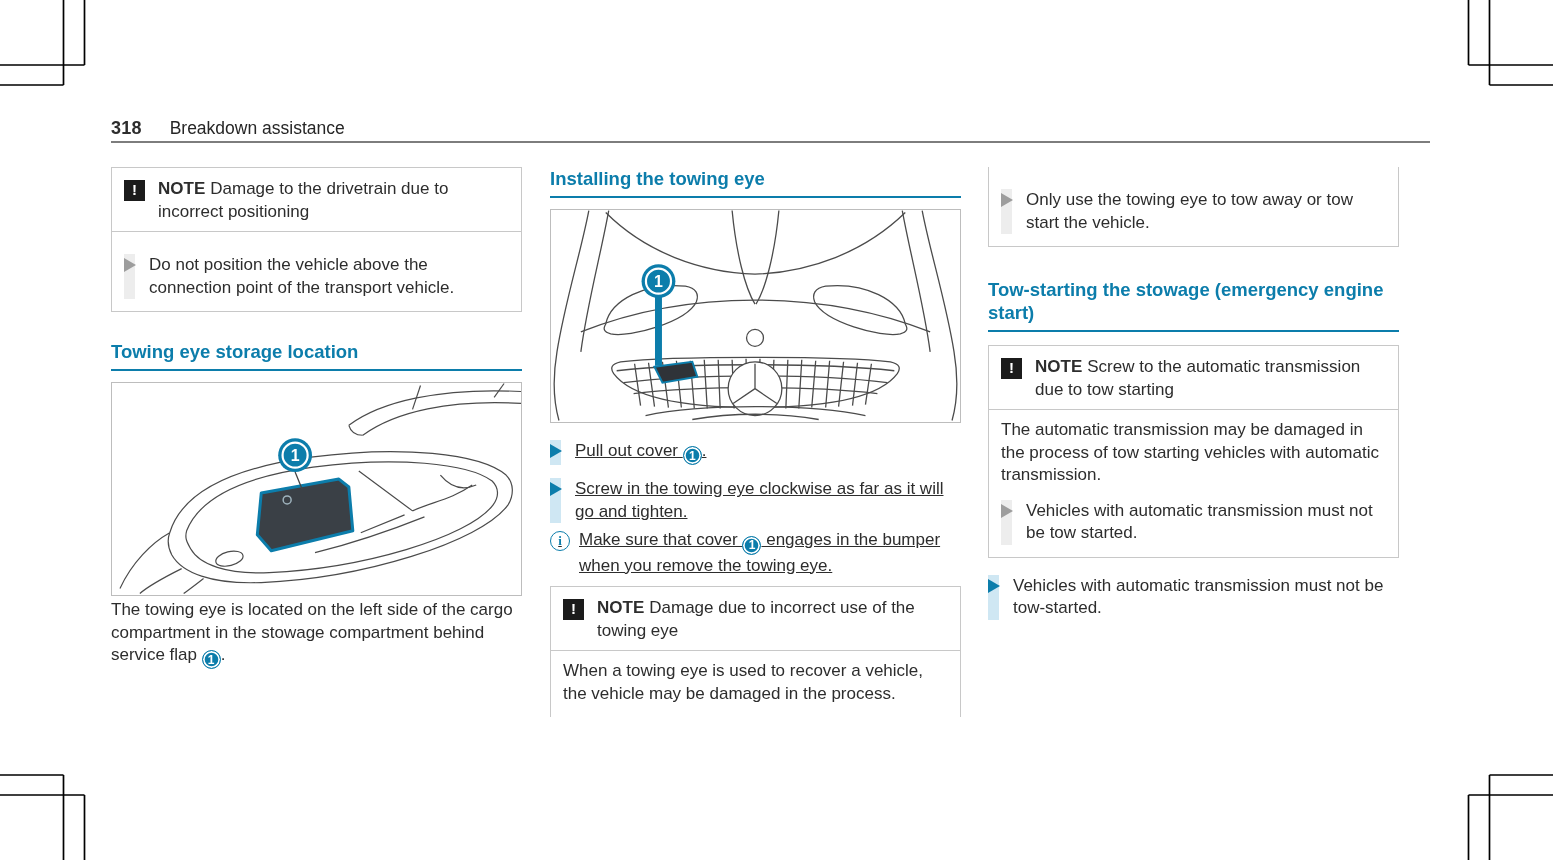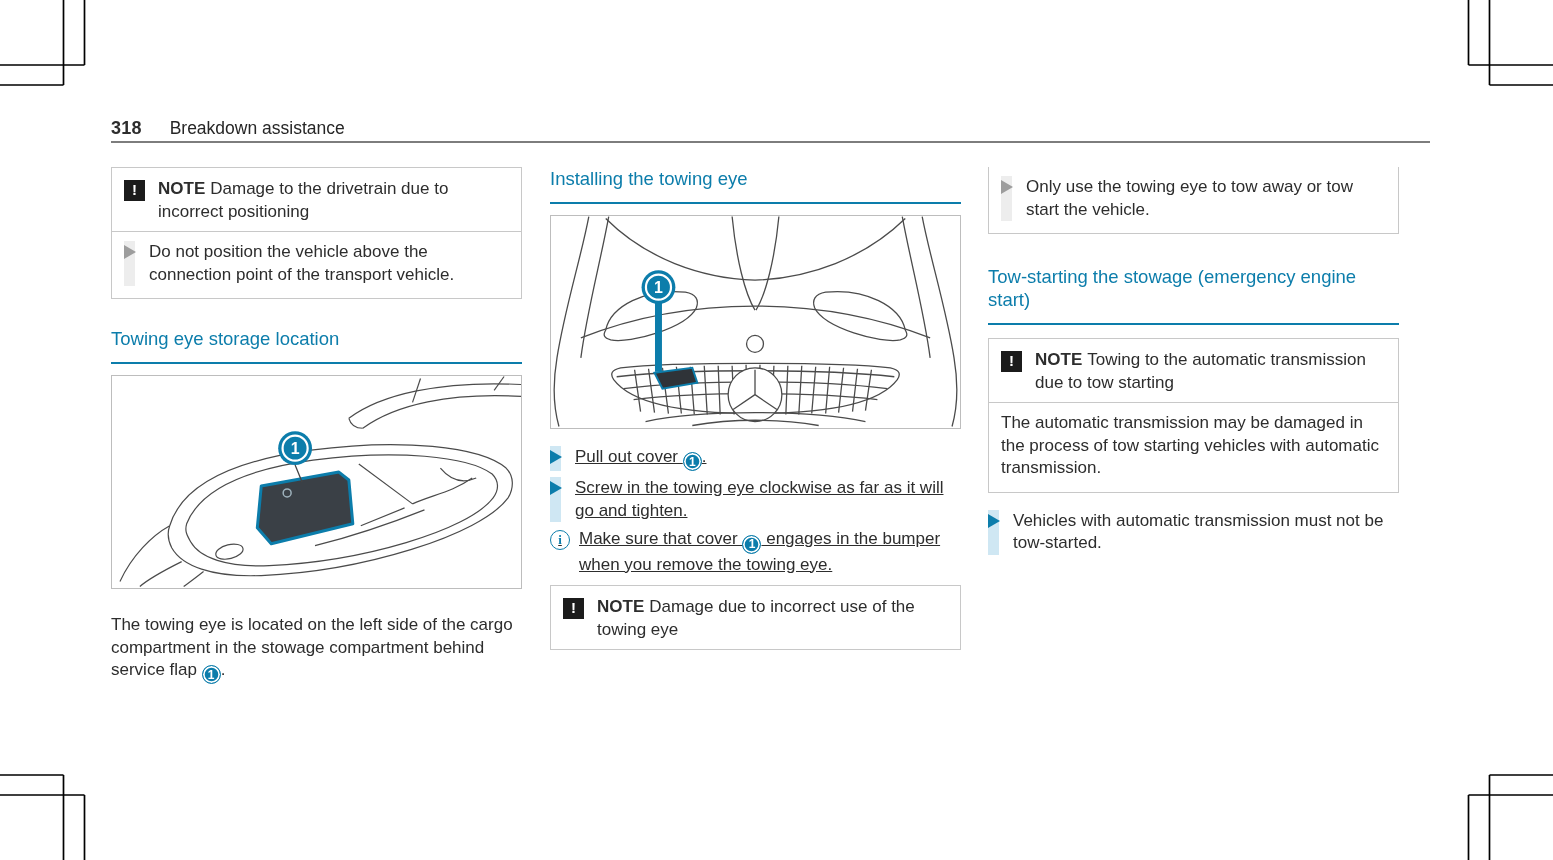--- a/index.html
+++ b/index.html
@@ -14,38 +14,38 @@
   .hdr { position:absolute; left:111px; top:118px; display:flex; align-items:baseline; }
   .hdr .num { font-weight:bold; font-size:18px; letter-spacing:.2px; }
   .hdr .ttl { font-size:17.5px; margin-left:28px; color:#262626;text-align:center; }
   .hdr-rule { position:absolute; left:111px; top:141px; width:1319px; height:2.4px; background:#7d7d7d; }
 
   
   .col { position:absolute; top:167px; width:411px; font-size:17px; line-height:22.5px; }
   .col-l { left:111px; } .col-m { left:550px; } .col-r { left:988px; }
 
   
-  h2.sec { color:#0c7dab; font-size:18.5px; line-height:23px; font-weight:normal;
-    padding-bottom:12px; border-bottom:2.6px solid #0c7dab; }
+  h2.sec { color:#0c7dab; font-size:18.5px; line-height:23px; font-weight:bold;
+    padding-bottom:6px; border-bottom:2.6px solid #0c7dab; }
 
   
   .notebox { border:1px solid #c8c8c8; background:#fff; }
   .notebox.cut-bottom { border-bottom:none; }
   .notebox.cut-top { border-top:none; }
   .nb-head { display:flex; padding:10px 12px 8px 12px; border-bottom:1px solid #c8c8c8; }
   .nb-head .note-icon { flex:0 0 21px; width:21px; height:21px; background:#1b1b1b; color:#fff;
     display:flex; align-items:center; justify-content:center; font-weight:bold; font-size:15px; margin-top:2px; }
   .nb-head .nb-text { margin-left:13px; }
   .nb-text b { margin-right:5px; }
   .nb-body { padding:9px 12px 12px 12px; }
   .nb-body p { }
   .nb-body p:last-child, .nb-body .bullet:last-child { margin-bottom:0; }
 
   
-  .bullet { display:flex; margin-bottom:6px; }
+  .bullet { display:flex; margin-bottom:6px;margin-top:13px; }
   .bullet .marker { position:relative; flex:0 0 11px; width:11px; margin-right:14px; }
   .bullet .marker::before { content:""; position:absolute; left:0; top:4px;
     border-top:7px solid transparent; border-bottom:7px solid transparent; border-left:12px solid #0c7dab; }
   .bullet.blue .marker { background:#cfe7f3; }
   .bullet.gray .marker { background:#ededed; }
   .bullet.gray .marker::before { border-left-color:#9d9d9d; }
   .bullet .btxt { flex:1; }
 
   
   .infoline { display:flex; }
@@ -59,21 +59,21 @@
     border:1.5px solid #0c7dab; box-shadow:inset 0 0 0 1.7px #fff;
     font-size:12px; font-weight:bold; vertical-align:-3.5px; }
 
   
   .figure { border:1px solid #bdbdbd; background:#fff; height:214px; overflow:hidden; }
   .figure svg { display:block; width:100%; height:100%; }
 
   
   .mt-hd-l { margin-top:28px; }
   .mt-fig  { margin-top:11px; }
-  .mt-par  { margin-top:25px; }
+  .mt-par  { margin-top:3px; }
   .mt-steps{ margin-top:17px;text-decoration:underline; }
   .mt-box  { margin-top:9px; }
   .mt-hd-r { margin-top:31px; }
   .mt-box-r{ margin-top:13px; }
   .mt-bul-r{ margin-top:17px; }
 </style>
 </head>
 <body>
 
 <div class="page">
@@ -193,43 +193,50 @@
         <span class="info-icon">i</span>
         <span><span>Make sure that cover </span><span class="co">1</span><span> engages in the bumper when you remove the towing eye.</span></span>
       </div>
     </div>
 
     <div class="notebox cut-bottom mt-box">
       <div class="nb-head">
         <span class="note-icon">!</span>
         <span class="nb-text"><b>NOTE</b><span>Damage due to incorrect use of the towing eye</span></span>
       </div>
+      <div class="nb-body">
+        <p>When a towing eye is used to recover a vehicle, the vehicle may be damaged in the process.</p>
+      </div>
     </div>
   </div>
 
   <div class="col col-r">
 
     <div class="notebox cut-top">
       <div class="nb-body">
         <div class="bullet gray">
           <span class="marker"></span>
           <span class="btxt">Only use the towing eye to tow away or tow start the vehicle.</span>
         </div>
       </div>
     </div>
 
     <h2 class="sec mt-hd-r">Tow-starting the stowage (emergency engine start)</h2>
 
     <div class="notebox mt-box-r">
       <div class="nb-head">
         <span class="note-icon">!</span>
-        <span class="nb-text"><b>NOTE</b><span>Towing to the automatic transmission due to tow starting</span></span>
+        <span class="nb-text"><b>NOTE</b><span>Screw to the automatic transmission due to tow starting</span></span>
       </div>
       <div class="nb-body">
         <p>The automatic transmission may be damaged in the process of tow starting vehicles with automatic transmission.</p>
+        <div class="bullet gray">
+          <span class="marker"></span>
+          <span class="btxt">Vehicles with automatic transmission must not be tow started.</span>
+        </div>
       </div>
     </div>
 
     <div class="bullet blue mt-bul-r">
       <span class="marker"></span>
       <span class="btxt">Vehicles with automatic transmission must not be tow-started.</span>
     </div>
   </div>
 
 </div>

